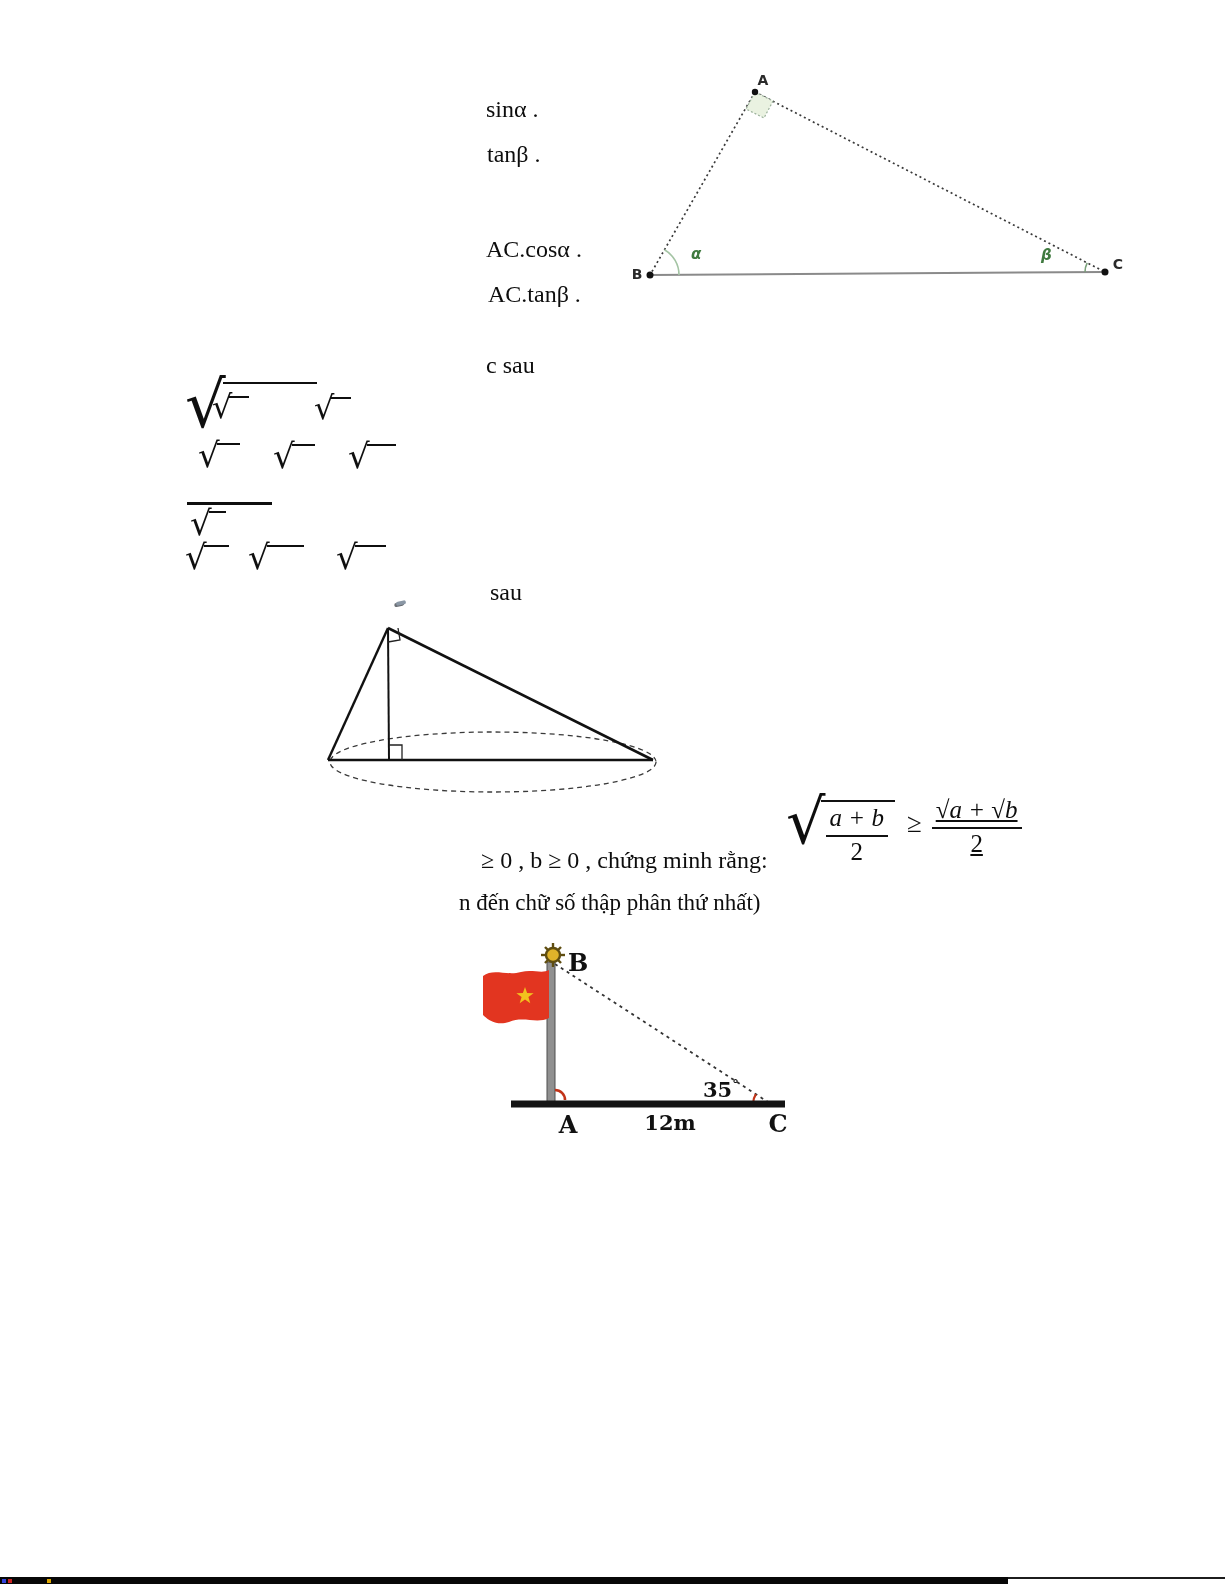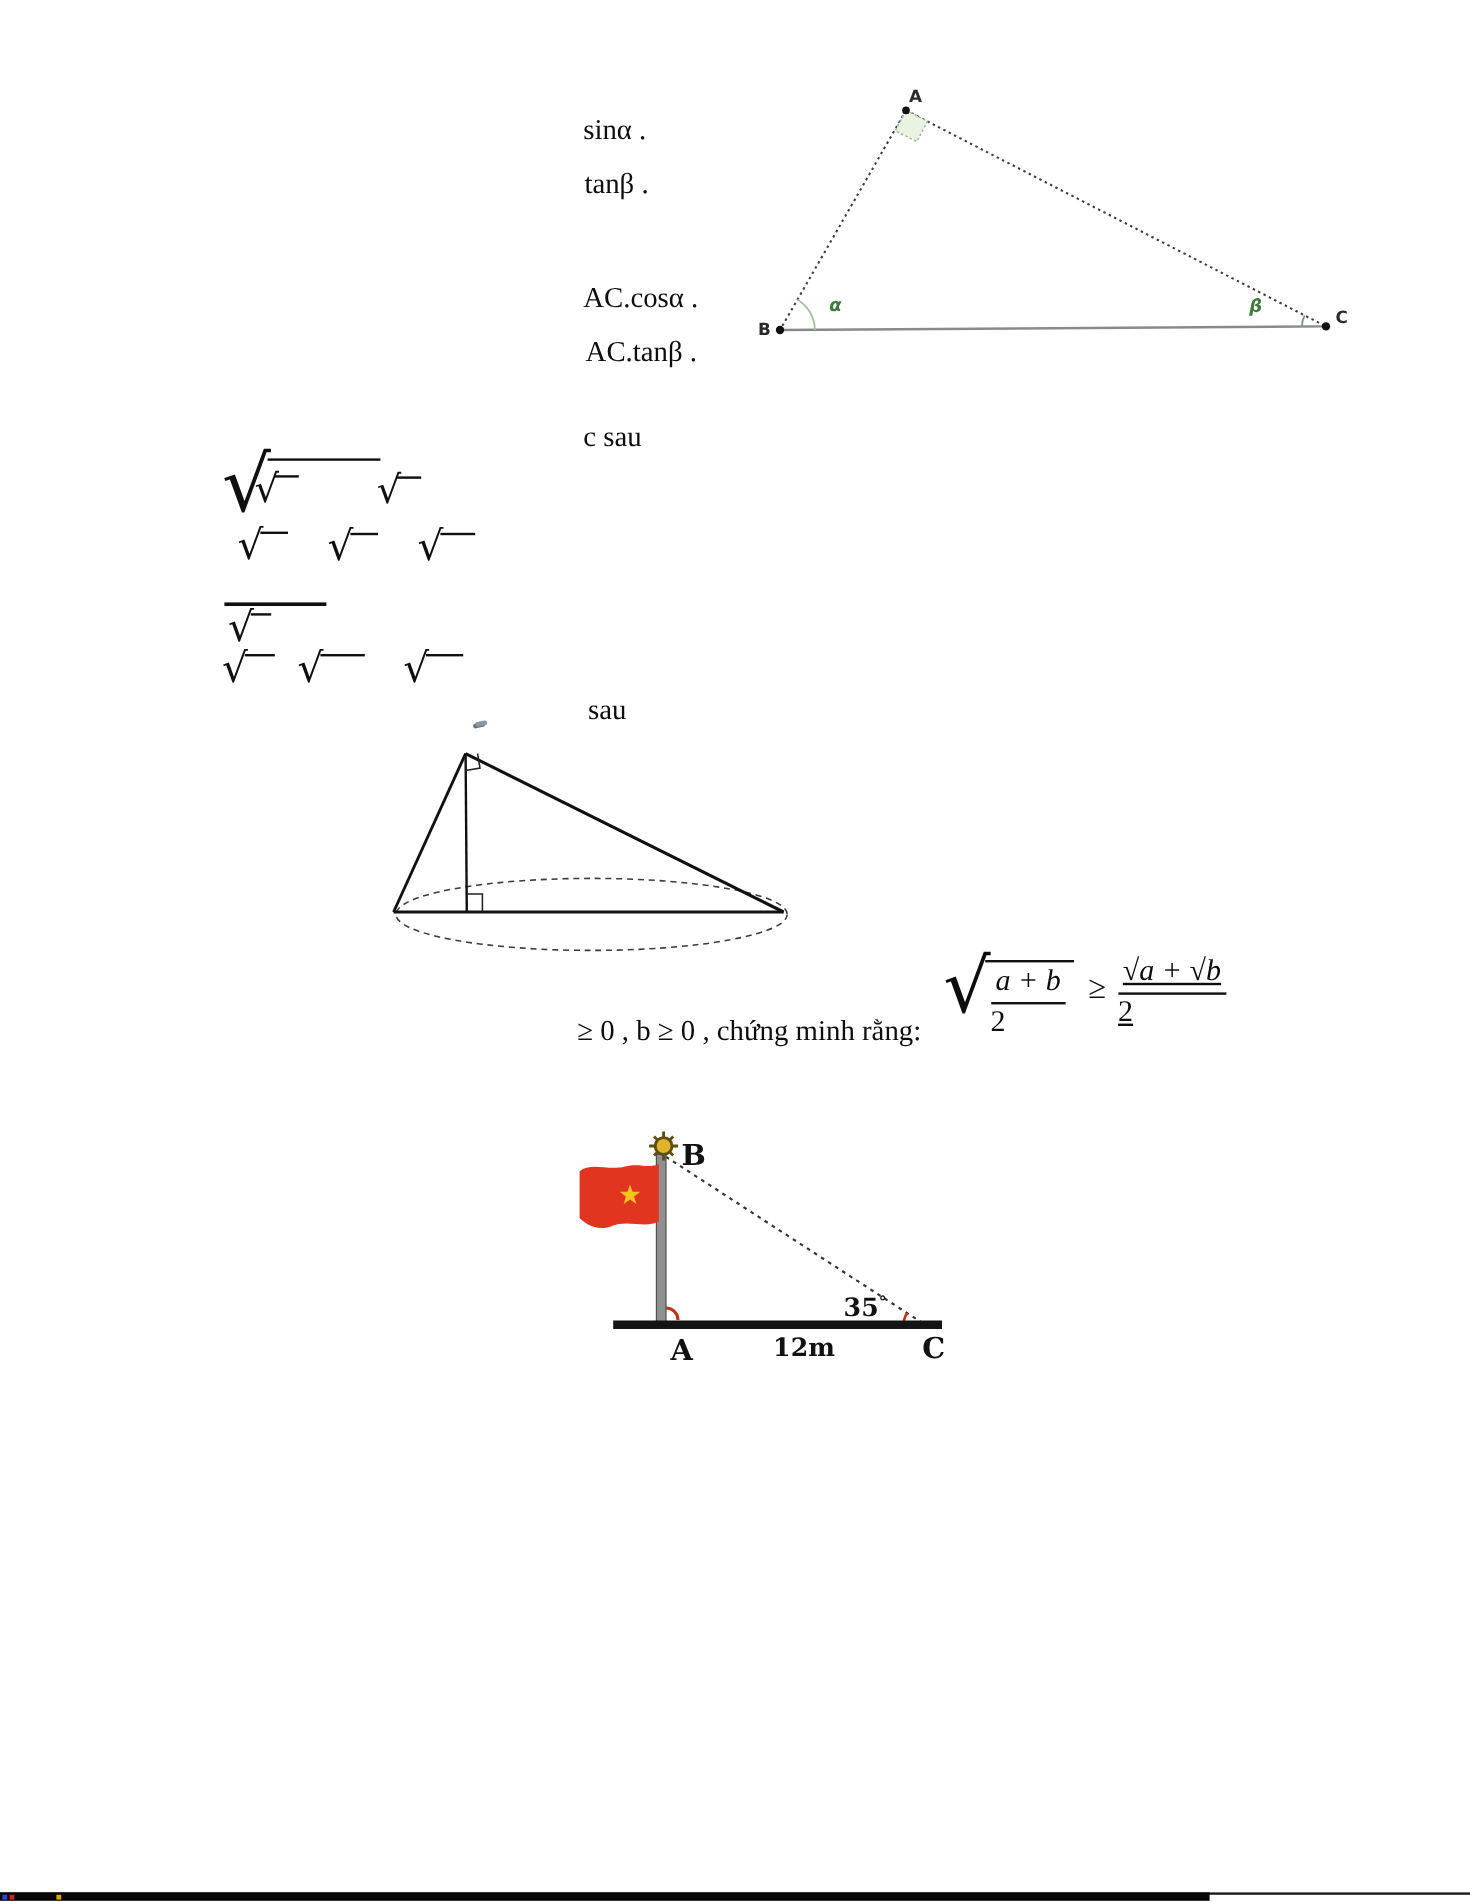--- a/index.html
+++ b/index.html
@@ -11,21 +11,21 @@
   
   .radical{position:absolute;display:flex;align-items:flex-start;color:#0f0f0f;}
   .radical .rg{line-height:1;font-family:"DejaVu Serif",serif;}
   .radical .rb{border-top:2.5px solid #0f0f0f;display:inline-block;margin-left:-3px;}
   .rule{position:absolute;background:#0f0f0f;}
   
   #formula{position:absolute;display:flex;align-items:flex-start;font-size:25px;}
   .fsqrt{display:flex;align-items:flex-start;}
   .sqrt-glyph{font-size:62px;line-height:1;margin-top:-3px;font-family:"DejaVu Serif",serif;}
   .sqrt-content{border-top:2.5px solid #111;margin-left:-5px;padding:2px 7px 0 5px;margin-top:6px;}
-  .frac{display:inline-flex;flex-direction:column;line-height:1.15;}
+  .frac{display:inline-flex;flex-direction:column;align-items:center;line-height:1.15;}
   .frac .num{padding:0 4px 2px;font-style:italic;}
   .frac .den{padding-top:1px;}
   .frac.barred .num{border-bottom:2.5px solid #111;}
   .geq{font-size:27px;margin:14px 10px 0 12px;}
   
   svg text{font-family:"DejaVu Sans",sans-serif;}
   .vlabel{font-weight:bold;font-size:14px;fill:#2a2a2a;}
   .greek{font-style:italic;font-weight:bold;font-size:15px;}
   .flaglabel{font-weight:bold;font-size:24px;fill:#111;font-family:"DejaVu Serif",serif;}
   .flagsmall{font-weight:bold;font-size:21px;fill:#111;font-family:"DejaVu Serif",serif;}
@@ -130,20 +130,21 @@
         </span>
       </span>
     </span>
     <span class="geq">≥</span>
     <span class="frac barred" style="margin-top:2px;text-decoration:underline;">
       <span class="num">√a + √b</span>
       <span class="den">2</span>
     </span>
   </div>
 
+  <div class="abs para" style="left:459px;top:890px;">n đến chữ số thập phân thứ nhất)</div>
 
   <svg class="abs" style="left:475px;top:926px;" width="330" height="215" viewBox="0 0 330 215">
     <line x1="80" y1="38" x2="296" y2="178" stroke="#333" stroke-width="1.8" stroke-dasharray="3,4"></line>
     <rect x="72" y="36" width="8" height="140" stroke="#4f4f4f" stroke-width="1" fill="#909090"></rect>
     <path d="M8,50 C18,42 32,50 46,46 C57,43 67,48 74,44 L74,92 C62,98 48,90 34,96 C22,100 13,94 8,89 Z" fill="#e23520"></path>
     <polygon points="50,61 52.1,67.1 58.6,67.2 53.4,71.1 55.3,77.3 50,73.6 44.7,77.3 46.6,71.1 41.4,67.2 47.9,67.1" fill="#f2c21e"></polygon>
     <g stroke-width="2.4" stroke="#5f4d10">
       <line x1="78" y1="17" x2="78" y2="41"></line>
         <line x1="66" y1="29" x2="90" y2="29"></line>
       <line x1="70" y1="21" x2="86" y2="37"></line>

